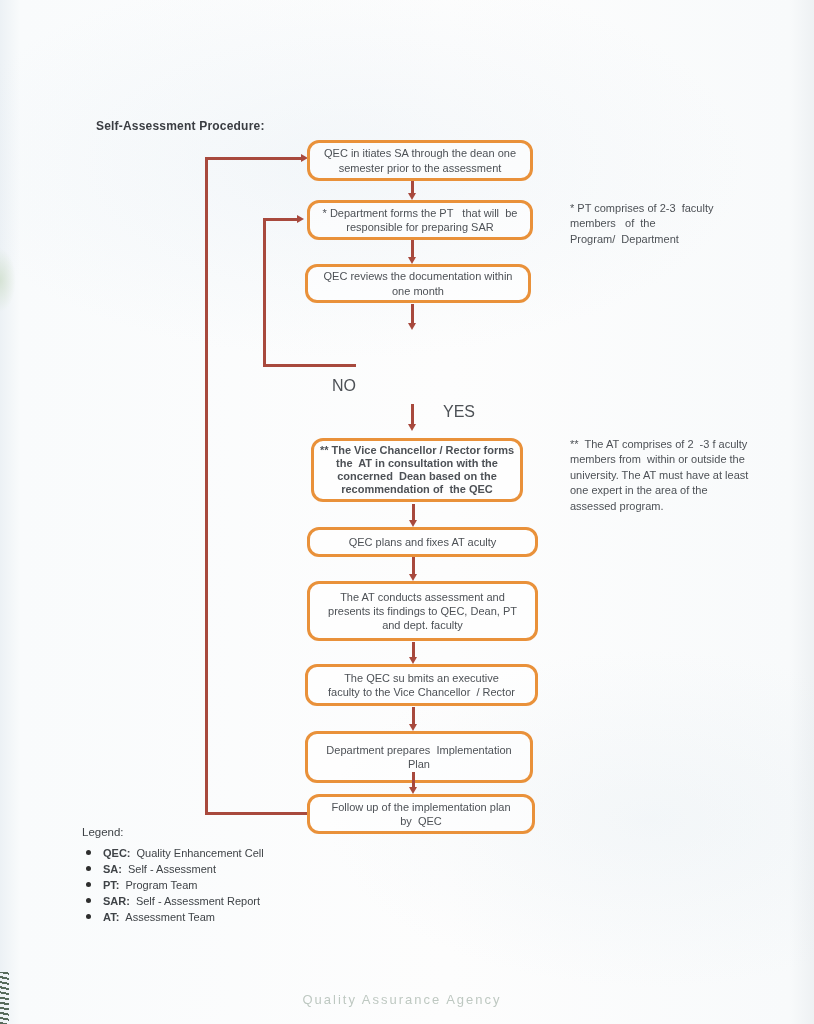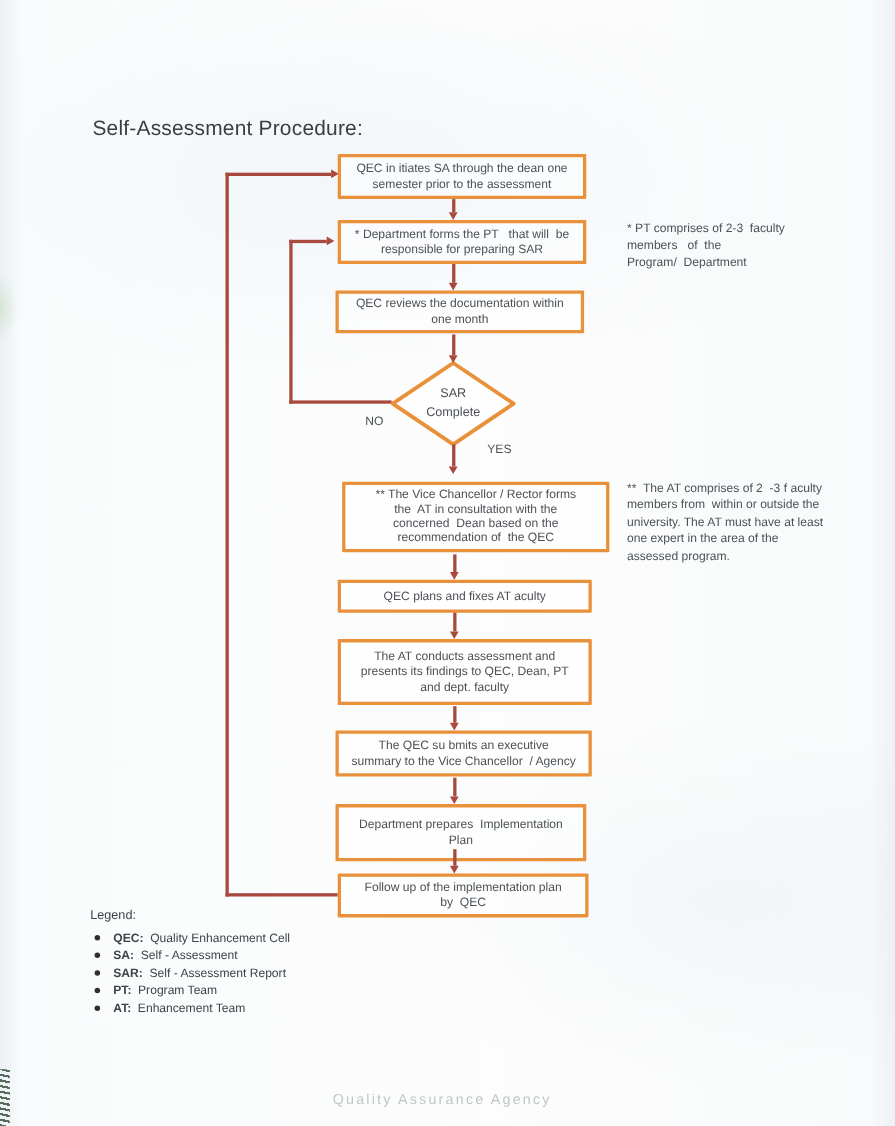--- a/index.html
+++ b/index.html
@@ -6,36 +6,36 @@
   .page{
     position:relative;width:814px;height:1024px;overflow:hidden;
     font-family:"Liberation Sans",sans-serif;
     background:
       radial-gradient(ellipse 620px 300px at 42% 16%, rgba(221,232,241,.30), transparent 65%),
       radial-gradient(ellipse 500px 260px at 80% 80%, rgba(222,232,238,.25), transparent 65%),
       linear-gradient(90deg,#ecf1f5 0%,#f9fbfc 2.5%,#fdfdfd 55%,#f8fafb 97%,#eef1f3 100%),
       #fcfdfd;
   }
   .title{
-    position:absolute;left:80px;top:103px;margin:4px;
-    font-size:19px;font-weight:400;letter-spacing:.2px;color:var(--title,#3a3d42);
+    position:absolute;left:80px;top:103px;margin:16px;
+    font-size:12px;font-weight:700;letter-spacing:.2px;color:var(--title,#3a3d42);
   }
   
   .step{
     position:absolute;box-sizing:border-box;
     display:flex;align-items:center;justify-content:center;text-align:center;
-    border:3px solid var(--box_border,#e9913a);border-radius:1px;
+    border:3px solid var(--box_border,#e9913a);border-radius:12px;
     background:rgba(255,255,255,.55);
     color:var(--text,#4d5156);font-size:11px;line-height:1.28;white-space:pre-wrap;
     padding:2px 5px;
   }
   .s1{left:307px;top:140px;width:226px;height:41px;}
   .s2{left:307px;top:200px;width:226px;height:40px;}
   .s3{left:305px;top:264px;width:226px;height:39px;}
-  .s4{left:311px;top:438px;width:243px;height:64px;line-height:1.2;}
+  .s4{left:311px;top:438px;width:212px;height:64px;line-height:1.2;font-weight:bold;}
   .s5{left:307px;top:527px;width:231px;height:30px;}
   .s6{left:307px;top:581px;width:231px;height:60px;}
   .s7{left:305px;top:664px;width:233px;height:42px;}
   .s8{left:305px;top:731px;width:228px;height:52px;}
   .s9{left:307px;top:794px;width:228px;height:40px;}
   
   .decision{position:absolute;left:353px;top:327px;width:118px;height:80px;}
   .decision svg{position:absolute;left:0;top:0;}
   .dtext{
     position:absolute;inset:0;display:flex;align-items:center;justify-content:center;
@@ -59,21 +59,21 @@
   .harr::after{content:"";position:absolute;right:-7px;top:-3px;width:0;height:0;
     border-top:4.5px solid transparent;border-bottom:4.5px solid transparent;
     border-left:7px solid var(--arrow,#a8493d);}
   .lv1{left:205px;top:157px;width:3px;height:658px;}
   .lh1t{left:205px;top:157px;width:96px;height:3px;}
   .lh1b{left:205px;top:812px;width:102px;height:3px;}
   .lv2{left:263px;top:218px;width:3px;height:149px;}
   .lh2t{left:263px;top:218px;width:34px;height:3px;}
   .lh2b{left:263px;top:364px;width:93px;height:3px;}
   
-  .lbl{position:absolute;color:var(--text,#4d5156);font-size:11px;}
+  .lbl{position:absolute;color:var(--text,#4d5156);font-size:16px;}
   .no{left:332px;top:377px;}
   .yes{left:443px;top:403px;}
   
   .note{position:absolute;color:var(--text,#4d5156);font-size:11px;line-height:1.4;white-space:pre-wrap;}
   .n1{left:570px;top:201px;width:170px;}
   .n2{left:570px;top:437px;width:205px;}
   
   .legend{position:absolute;left:82px;top:826px;width:270px;color:var(--legend_text,#3f4347);}
   .lhead{font-size:11.5px;font-weight:400;margin-bottom:9px;}
   .litem{display:flex;align-items:flex-start;font-size:11px;line-height:1.22;margin-bottom:2.5px;text-align:center;}
@@ -114,33 +114,26 @@
 one month</div>
   <div class="step s4">** The Vice Chancellor / Rector forms
 the  AT in consultation with the
 concerned  Dean based on the
 recommendation of  the QEC</div>
   <div class="step s5">QEC plans and fixes AT aculty</div>
   <div class="step s6">The AT conducts assessment and
 presents its findings to QEC, Dean, PT
 and dept. faculty</div>
   <div class="step s7">The QEC su bmits an executive
-summary to the Vice Chancellor  / Agency</div>
+faculty to the Vice Chancellor  / Rector</div>
   <div class="step s8">Department prepares  Implementation
 Plan</div>
   <div class="step s9">Follow up of the implementation plan
 by  QEC</div>
 
-  <div class="decision">
-    <svg width="118" height="80">
-      <polygon points="59,3 114,40 59,77 4,40" fill="rgba(255,255,255,.6)" stroke="#E9913A" stroke-width="3.5" stroke-linejoin="round"></polygon>
-    </svg>
-    <div class="dtext">SAR
-Complete</div>
-  </div>
 
   <div class="varr a1"></div>
   <div class="varr a2"></div>
   <div class="varr a3"></div>
   <div class="varr a4"></div>
   <div class="varr a5"></div>
   <div class="varr a6"></div>
   <div class="varr a7"></div>
   <div class="varr a8"></div>
   <div class="varr a9"></div>
@@ -164,32 +157,32 @@
       <span class="term">QEC:</span>
       <span class="def">Quality Enhancement Cell</span>
     </div>
     <div class="litem">
       <span class="bullet"></span>
       <span class="term">SA:</span>
       <span class="def">Self - Assessment</span>
     </div>
     <div class="litem">
       <span class="bullet"></span>
+      <span class="term">PT:</span>
+      <span class="def">Program Team</span>
+    </div>
+    <div class="litem">
+      <span class="bullet"></span>
       <span class="term">SAR:</span>
       <span class="def">Self - Assessment Report</span>
     </div>
     <div class="litem">
       <span class="bullet"></span>
-      <span class="term">PT:</span>
-      <span class="def">Program Team</span>
-    </div>
-    <div class="litem">
-      <span class="bullet"></span>
       <span class="term">AT:</span>
-      <span class="def">Enhancement Team</span>
+      <span class="def">Assessment Team</span>
     </div>
   </div>
 
   <div class="watermark">Quality Assurance Agency</div>
   <div class="smudge"></div>
   <div class="corner-mark"></div>
 
 </div>
 
 </body></html>

